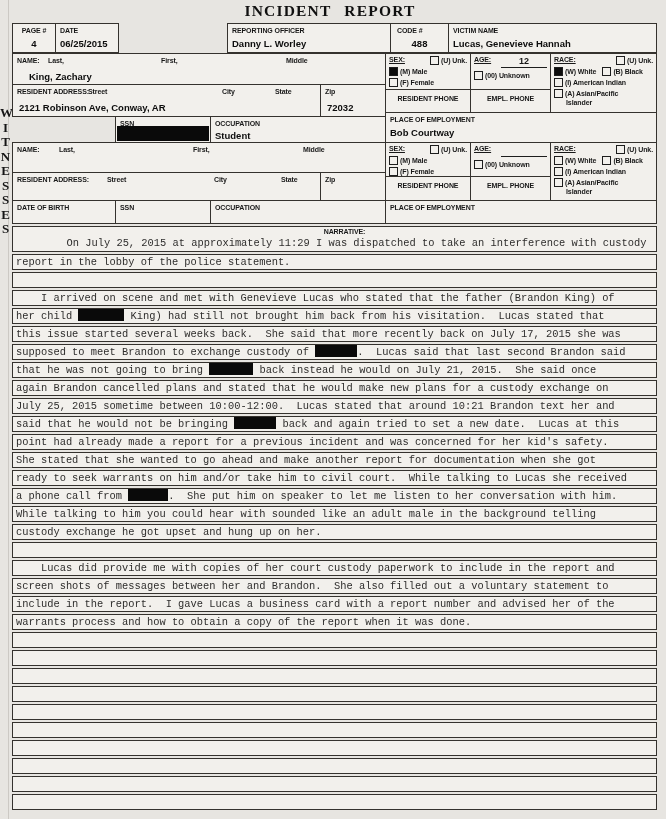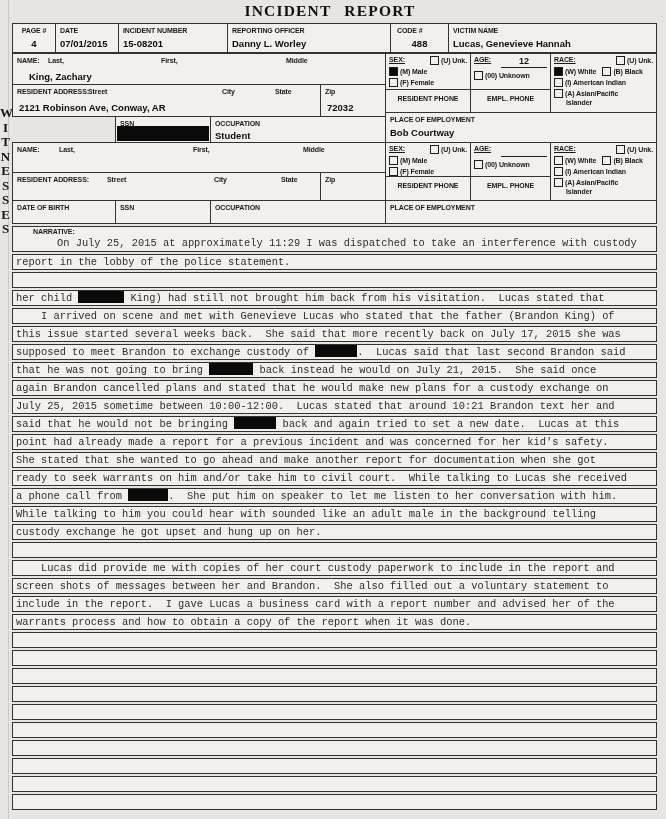--- a/index.html
+++ b/index.html
@@ -29,21 +29,21 @@
           font-weight:bold;font-size:9px;text-align:center;line-height:10px;}
   .phonecell{text-align:center;}
   .phonecell .flabel{display:block;margin-top:5px;}
   .ssnredact{position:absolute;background:var(--redact);}
   
   #witness-margin{position:absolute;left:0;top:106px;width:11px;text-align:center;
       font-family:"Liberation Serif",serif;font-weight:bold;font-size:13px;color:#151515;}
   #witness-margin span{display:block;line-height:14.5px;}
   
   #band-narrative{position:absolute;left:12px;top:226px;width:645px;height:593px;overflow:hidden;}
-  .nfirst{box-sizing:border-box;height:26px;border:1px solid var(--border);background:var(--cell);padding-left:19px;}
+  .nfirst{box-sizing:border-box;height:26px;border:1px solid var(--border);background:var(--cell);padding-left:19px;text-align:center;}
   .nfirst .flabel{display:block;margin:1px 0 0 1px;}
   .nline,.nrow{font-family:"Liberation Mono","DejaVu Sans Mono",monospace;font-size:10.4px;
                color:#2e2d2c;white-space:pre;overflow:hidden;}
   .nline{line-height:15px;}
   .nrow{box-sizing:border-box;height:16px;line-height:14px;border:1px solid var(--border);
         background:var(--cell);margin-top:2px;padding-left:3px;}
   .redact{display:inline-block;height:12px;background:var(--redact);vertical-align:-2px;}
 </style>
 </head>
 <body>
@@ -52,25 +52,21 @@
   <div class="pageedge"></div>
   <div class="title">INCIDENT REPORT</div>
 
   <div class="band" id="band-header" style="left:12px;top:23px;width:645px;height:30px">
     <div class="c center" style="left:0;top:0;width:44px;height:30px">
       <div class="flabel" style="margin-top:3px">PAGE #</div>
       <div class="fvalue" style="margin-top:4px">4</div>
     </div>
     <div class="c" style="left:43px;top:0;width:64px;height:30px">
       <div class="flabel" style="margin:3px 0 0 4px">DATE</div>
-      <div class="fvalue" style="margin:4px 0 0 4px">07/01/2015</div>
-    </div>
-    <div class="c" style="left:106px;top:0;width:110px;height:30px">
-      <div class="flabel" style="margin:3px 0 0 4px">INCIDENT NUMBER</div>
-      <div class="fvalue" style="margin:4px 0 0 4px">15-08201</div>
+      <div class="fvalue" style="margin:4px 0 0 4px">06/25/2015</div>
     </div>
     <div class="c" style="left:215px;top:0;width:164px;height:30px">
       <div class="flabel" style="margin:3px 0 0 4px">REPORTING OFFICER</div>
       <div class="fvalue" style="margin:4px 0 0 4px">Danny L. Worley</div>
     </div>
     <div class="c center" style="left:378px;top:0;width:59px;height:30px">
       <div class="flabel" style="margin:3px 0 0 0;text-align:left;padding-left:6px">CODE #</div>
       <div class="fvalue" style="margin-top:4px">488</div>
     </div>
     <div class="c" style="left:436px;top:0;width:209px;height:30px">
@@ -308,22 +304,22 @@
   </div>
 
   <div id="band-narrative">
     <div class="nfirst">
       <span class="flabel">NARRATIVE:</span>
       <div class="nline" id="narrative-line-0">    On July 25, 2015 at approximately 11:29 I was dispatched to take an interference with custody</div>
     </div>
     <div id="narrative-rows">
         <div class="nrow">report in the lobby of the police statement.</div>
         <div class="nrow"></div>
+        <div class="nrow">    I arrived on scene and met with Genevieve Lucas who stated that the father (Brandon King) of</div>
         <div class="nrow">her child <span class="redact" style="width: 46px;"></span> King) had still not brought him back from his visitation.  Lucas stated that</div>
-        <div class="nrow">    I arrived on scene and met with Genevieve Lucas who stated that the father (Brandon King) of</div>
         <div class="nrow">this issue started several weeks back.  She said that more recently back on July 17, 2015 she was</div>
         <div class="nrow">supposed to meet Brandon to exchange custody of <span class="redact" style="width: 42px;"></span>.  Lucas said that last second Brandon said</div>
         <div class="nrow">that he was not going to bring <span class="redact" style="width: 44px;"></span> back instead he would on July 21, 2015.  She said once</div>
         <div class="nrow">again Brandon cancelled plans and stated that he would make new plans for a custody exchange on</div>
         <div class="nrow">July 25, 2015 sometime between 10:00-12:00.  Lucas stated that around 10:21 Brandon text her and</div>
         <div class="nrow">said that he would not be bringing <span class="redact" style="width: 42px;"></span> back and again tried to set a new date.  Lucas at this</div>
         <div class="nrow">point had already made a report for a previous incident and was concerned for her kid's safety.</div>
         <div class="nrow">She stated that she wanted to go ahead and make another report for documentation when she got</div>
         <div class="nrow">ready to seek warrants on him and/or take him to civil court.  While talking to Lucas she received</div>
         <div class="nrow">a phone call from <span class="redact" style="width: 40px;"></span>.  She put him on speaker to let me listen to her conversation with him.</div>

